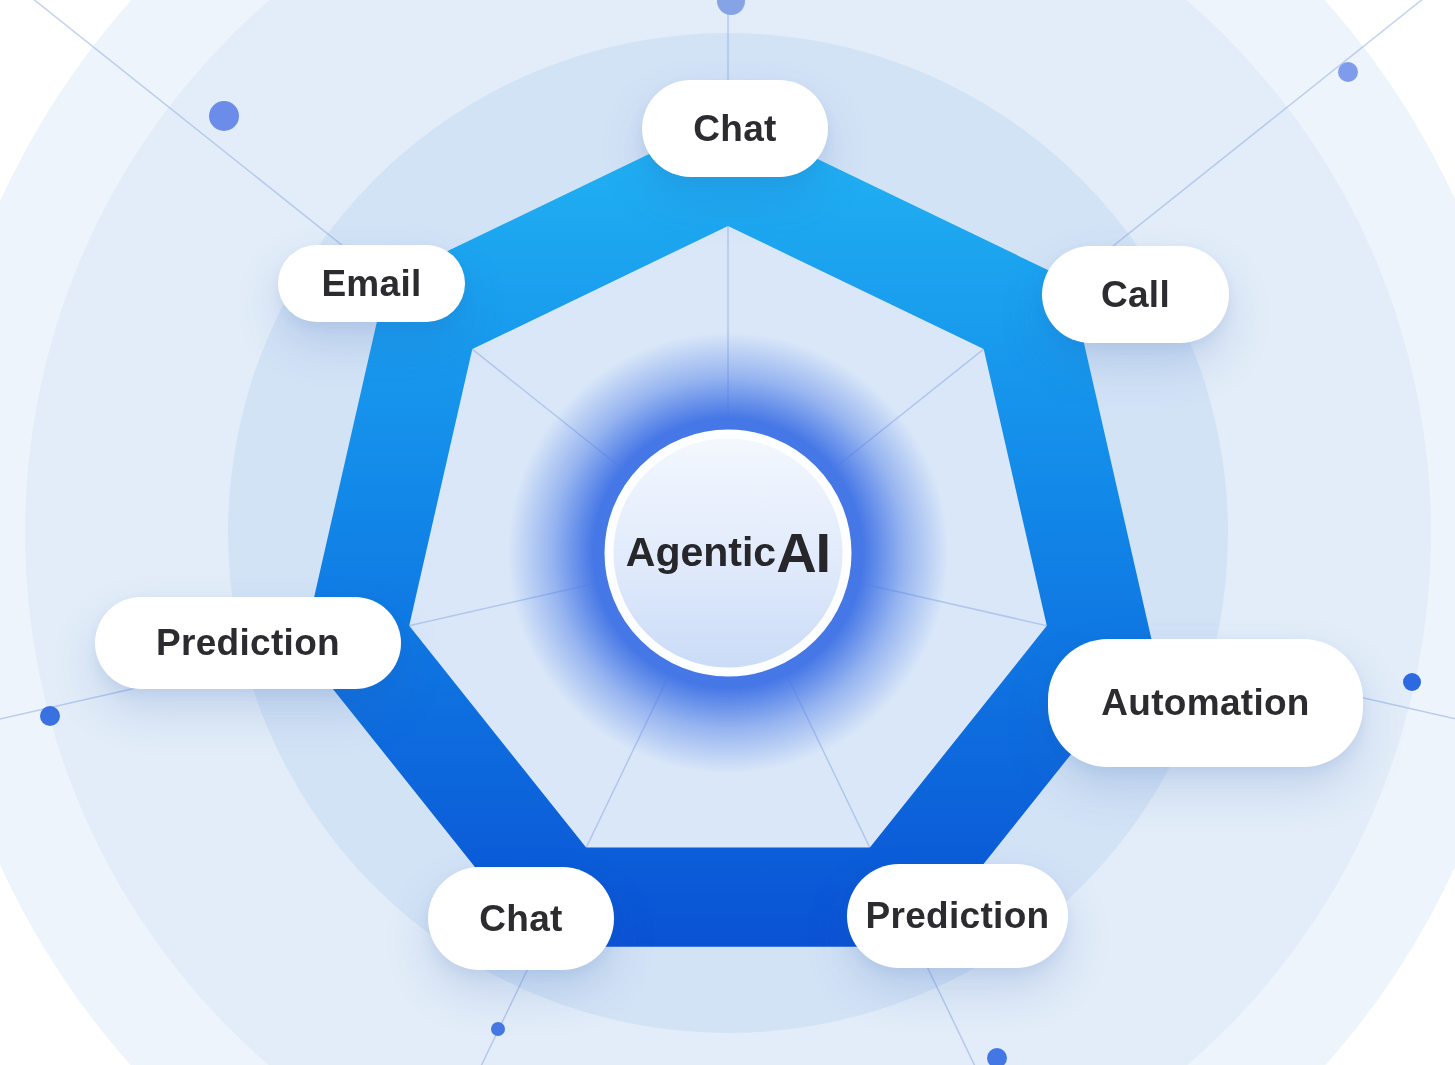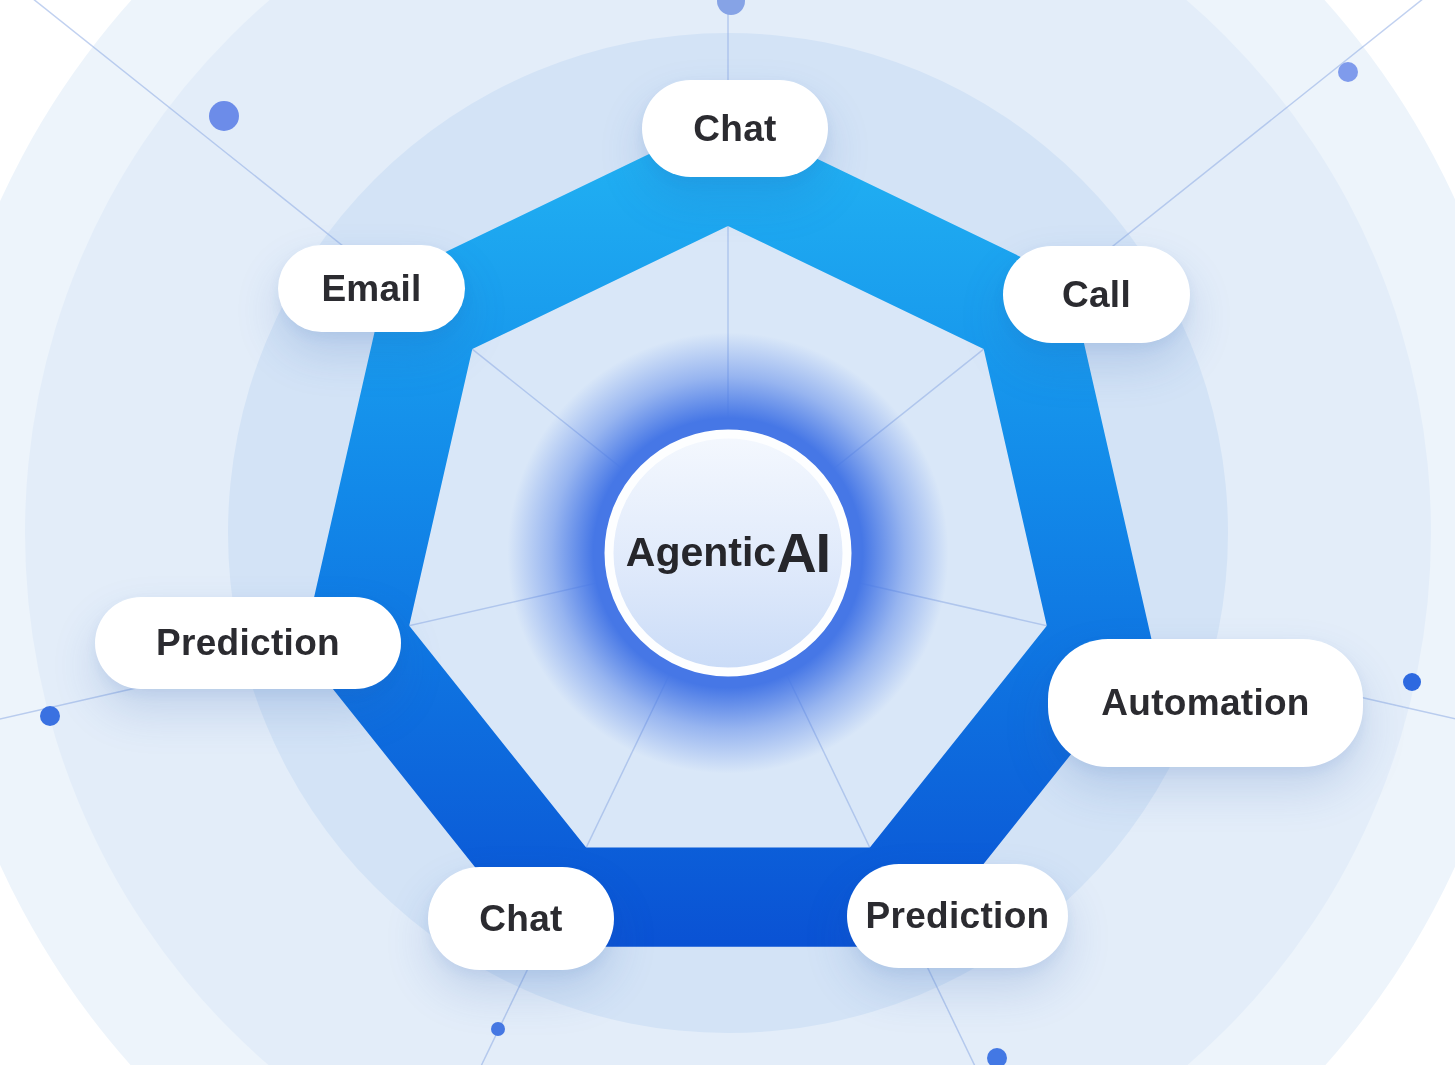--- a/index.html
+++ b/index.html
@@ -17,22 +17,22 @@
     border-radius:60px;
     display:flex;align-items:center;justify-content:center;
     box-shadow:0 22px 45px rgba(47,94,176,0.18), 0 5px 12px rgba(47,94,176,0.07);
     color:#2b2b30;
     font-weight:bold;
     font-size:37px;
     letter-spacing:0.3px;
     z-index:4;
   }
   .pill-chat      {left:642px; top:80px;  width:186px; height:97px;text-align:center;}
-  .pill-email     {left:278px; top:245px; width:187px; height:87px;}
-  .pill-call      {left:1003px; top:246px; width:187px; height:97px;}
+  .pill-email     {left:278px; top:245px; width:187px; height:77px;}
+  .pill-call      {left:1042px; top:246px; width:187px; height:97px;}
   .pill-prediction{left:95px;  top:597px; width:306px; height:92px;}
   .pill-automation{left:1048px;top:591px; width:315px; height:128px;margin-top:48px;}
   .pill-demo      {left:428px; top:867px; width:186px; height:103px;}
   .pill-analytics {left:847px; top:864px; width:221px; height:104px;}
   .center-label{
     position:absolute;
     left:578px; top:433px;
     width:300px; height:240px;
     display:flex;align-items:center;justify-content:center;
     z-index:3;

